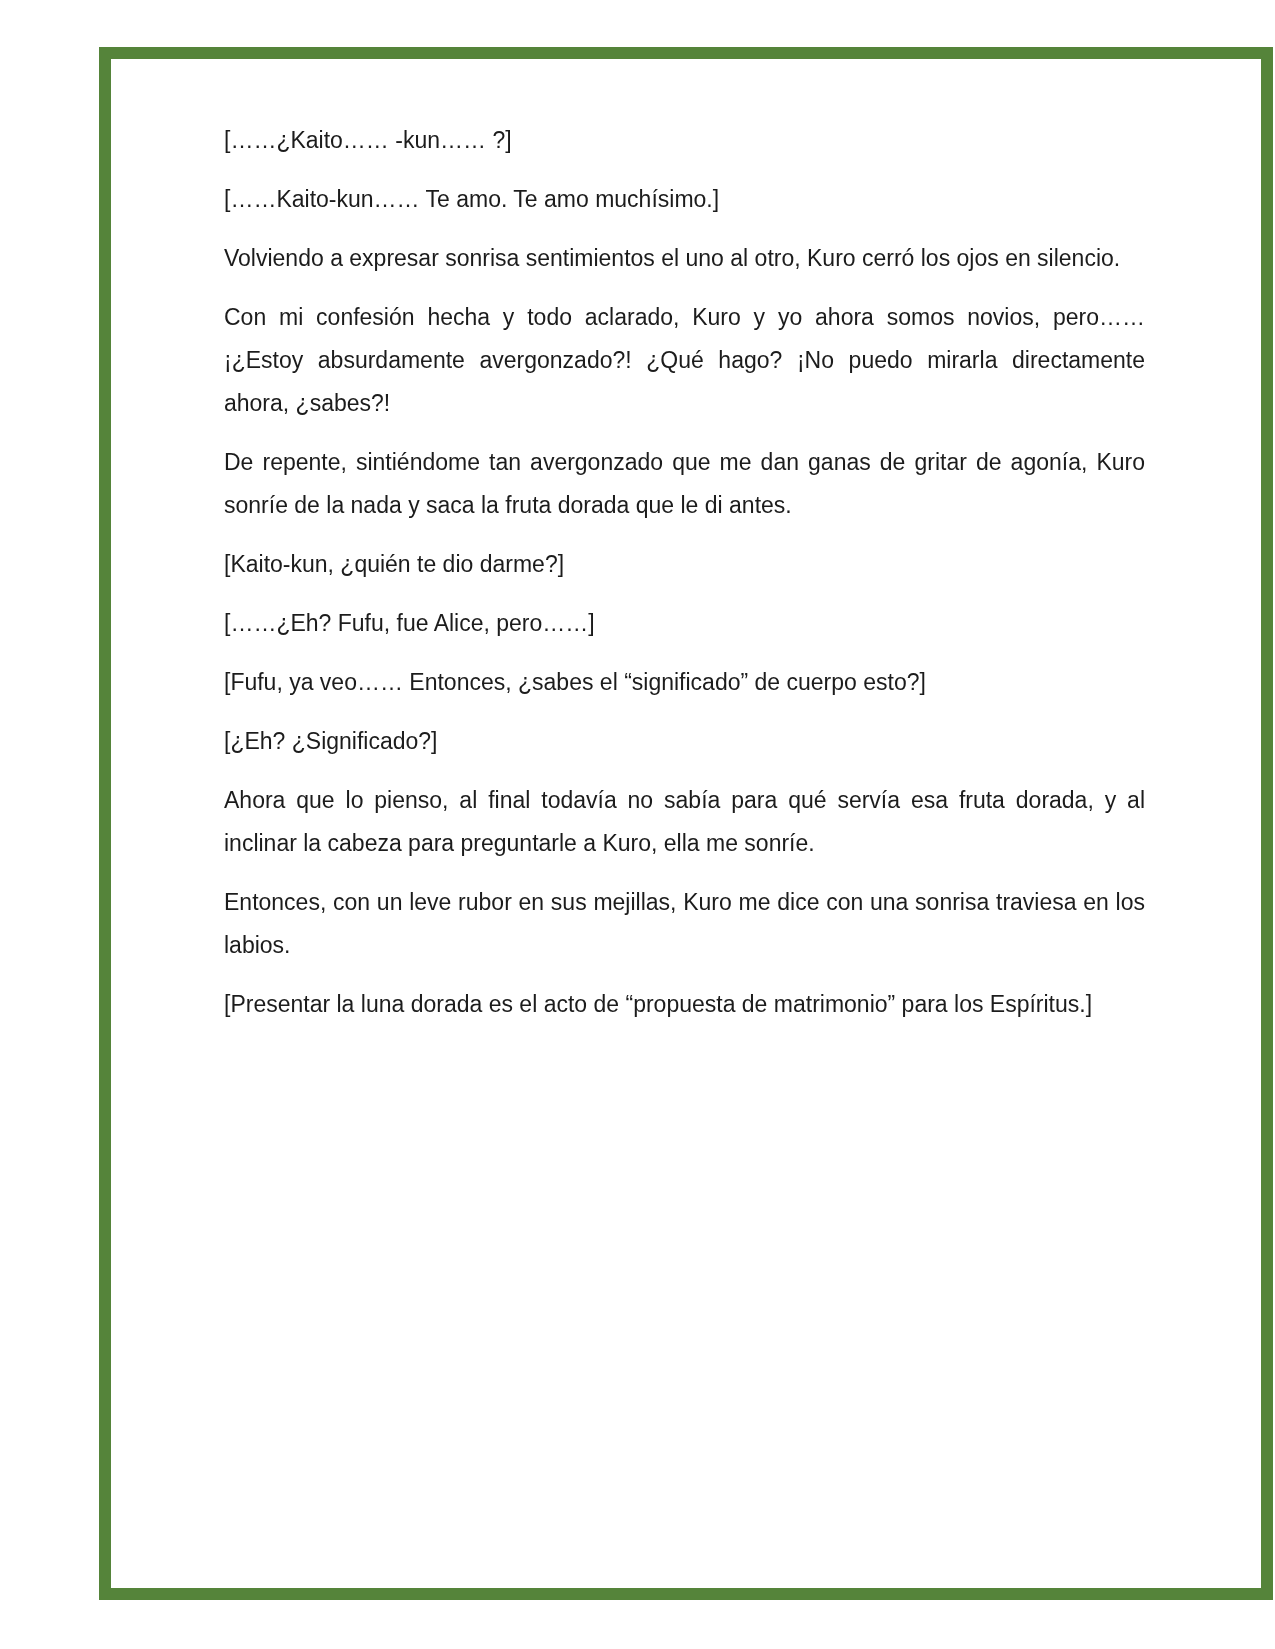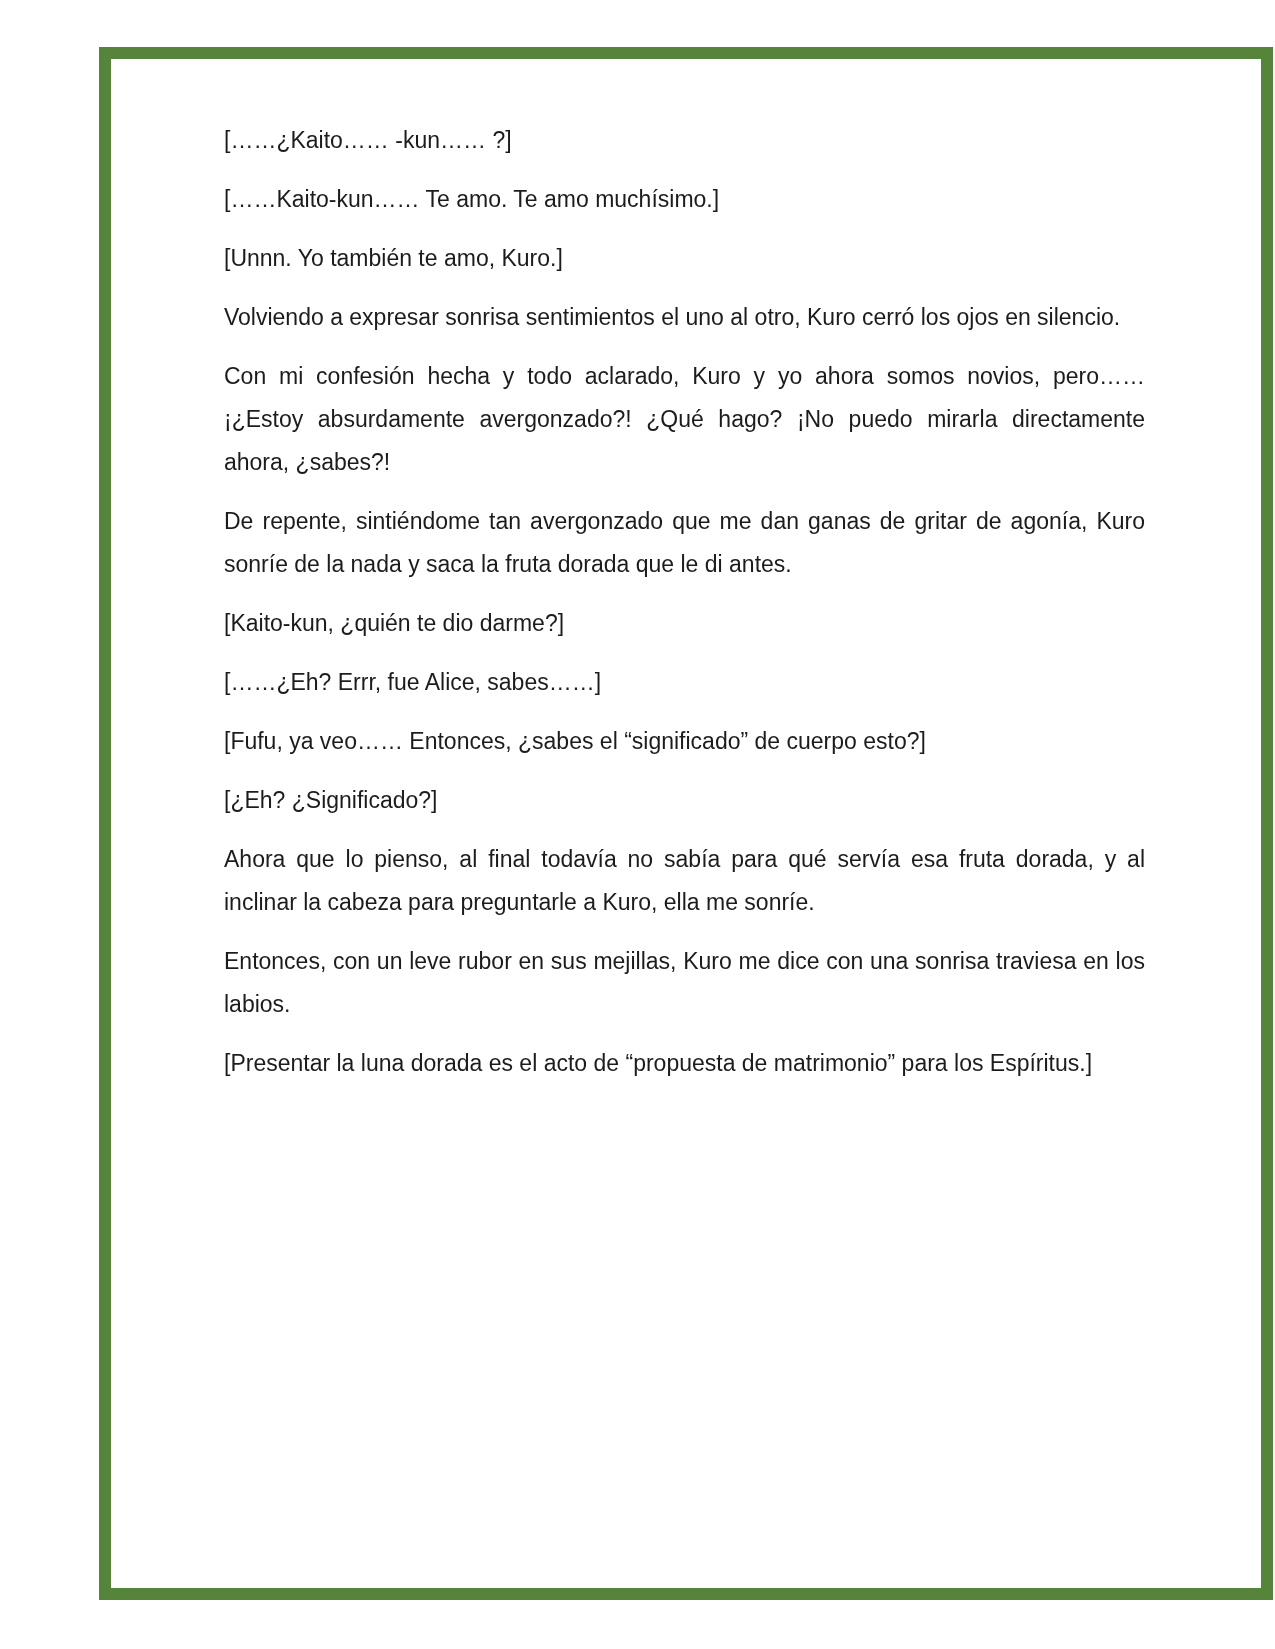--- a/index.html
+++ b/index.html
@@ -41,25 +41,24 @@
     text-align: justify;
   }
 </style>
 </head>
 <body>
 
 <div class="frame">
   <div class="content">
     <p class="para">[……¿Kaito…… -kun…… ?]</p>
     <p class="para">[……Kaito-kun…… Te amo. Te amo muchísimo.]</p>
-    <p class="para">[Unnn. Yo también te amo, Kuro.]</p>
     <p class="para">Volviendo a expresar sonrisa sentimientos el uno al otro, Kuro cerró los ojos en silencio.</p>
     <p class="para">Con mi confesión hecha y todo aclarado, Kuro y yo ahora somos novios, pero…… ¡¿Estoy absurdamente avergonzado?! ¿Qué hago? ¡No puedo mirarla directamente ahora, ¿sabes?!</p>
     <p class="para">De repente, sintiéndome tan avergonzado que me dan ganas de gritar de agonía, Kuro sonríe de la nada y saca la fruta dorada que le di antes.</p>
     <p class="para">[Kaito-kun, ¿quién te dio darme?]</p>
-    <p class="para">[……¿Eh? Errr, fue Alice, sabes……]</p>
+    <p class="para">[……¿Eh? Fufu, fue Alice, pero……]</p>
     <p class="para">[Fufu, ya veo…… Entonces, ¿sabes el “significado” de cuerpo esto?]</p>
     <p class="para">[¿Eh? ¿Significado?]</p>
     <p class="para">Ahora que lo pienso, al final todavía no sabía para qué servía esa fruta dorada, y al inclinar la cabeza para preguntarle a Kuro, ella me sonríe.</p>
     <p class="para">Entonces, con un leve rubor en sus mejillas, Kuro me dice con una sonrisa traviesa en los labios.</p>
     <p class="para">[Presentar la luna dorada es el acto de “propuesta de matrimonio” para los Espíritus.]</p>
   </div>
 </div>
 
 </body></html>

